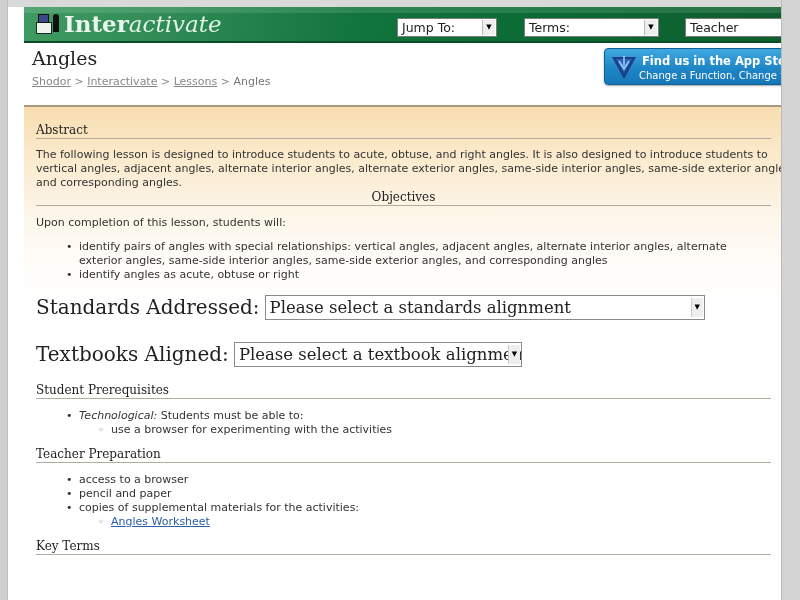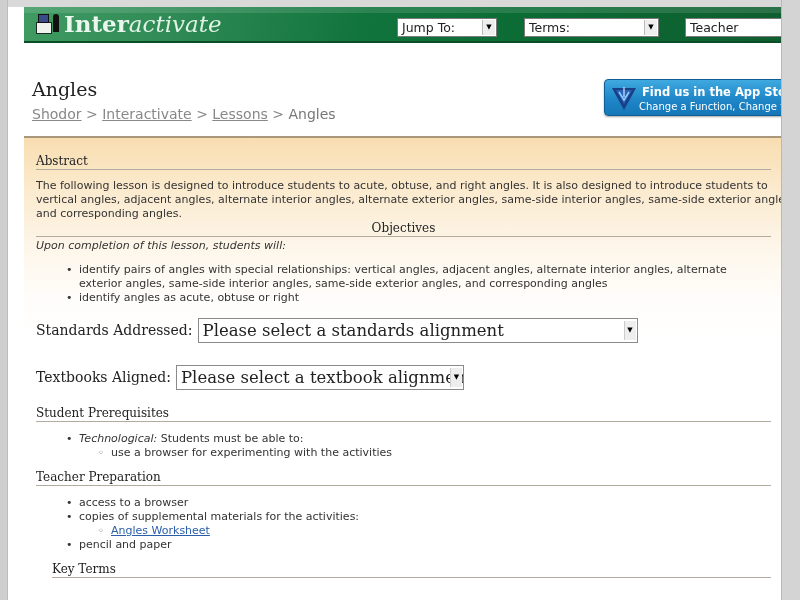--- a/index.html
+++ b/index.html
@@ -23,62 +23,62 @@
     .logo-icon .person { position: absolute; right: 1px; top: 2px; width: 6px; height: 18px; background: #111; border-radius: 3px 3px 0 0; }
     .logo-text { font-family: "DejaVu Serif", serif; color: #eaf6ee; font-size: 23px; font-weight: bold; letter-spacing: 0px; line-height: 26px; }
     .logo-text .light { font-style: italic; font-weight: normal; color: #dff2e5; }
 
     .nav-select { position: absolute; top: 11px; height: 19px; background: #fff; border: 1px solid #7a7a7a; font-size: 12.5px; color: #222; padding: 1px 4px; line-height: 15px; }
     .nav-select .arrow { position: absolute; right: 1px; top: 1px; width: 13px; height: 15px; background: #eee; border-left: 1px solid #bbb; font-size: 7px; text-align: center; line-height: 15px; color: #000; }
     .jump { left: 373px; width: 100px; }
     .browse { left: 500px; width: 135px; }
     .search { position: absolute; left: 661px; top: 11px; width: 119px; height: 19px; background: #fff; border: 1px solid #7a7a7a; font-size: 12.5px; color: #222; padding: 1px 4px; line-height: 15px; }
 
-    .titlebar { position: relative; height: 64px; background: #fff; border-bottom: 2px solid #a9987c; margin-top: 31px; }
+    .titlebar { position: relative; height: 64px; background: #fff; border-bottom: 2px solid #a9987c; }
     .page-title { position: absolute; left: 8px; top: 4px; font-family: "DejaVu Serif", serif; font-size: 19px; color: #222; }
-    .breadcrumb { position: absolute; left: 8px; top: 32px; font-size: 14px; color: #777; }
+    .breadcrumb { position: absolute; left: 8px; top: 32px; font-size: 11px; color: #777; }
     .breadcrumb a { color: #888; text-decoration: underline; }
     .breadcrumb .sep { color: #888; }
     .appstore { position: absolute; left: 580px; top: 5px; width: 193px; height: 37px; border-radius: 4px;
       background: linear-gradient(#3fa9e0, #1f86c7 55%, #1577b8); border: 1px solid #0f5e94; box-shadow: 0 1px 2px rgba(0,0,0,0.35); }
     .appstore .badge-icon { position: absolute; left: 6px; top: 5px; width: 26px; height: 26px; }
     .appstore .l1 { position: absolute; left: 37px; top: 5px; font-size: 11.5px; font-weight: bold; color: #fff; white-space: nowrap; }
     .appstore .l2 { position: absolute; left: 34px; top: 21px; font-size: 10px; color: #fff; white-space: nowrap; }
 
     .content { position: relative;
       background: linear-gradient(#f8ddb0 0px, #fbeacd 50px, #fdf6ea 110px, #fffdfa 160px, #ffffff 200px);
       padding: 0 10px 0 12px; }
     h2 { font-family: "DejaVu Serif", serif; font-weight: normal; font-size: 12px; color: #222; border-bottom: 1px solid #b3aaa0; padding-bottom: 1px; margin-right: 0; }
     p, li { font-size: 11px; color: #333; line-height: 14px; }
     .abstract-h { padding-top: 16px; }
     .abstract-p { margin-top: 9px; width: 762px; }
     .objectives-h { margin-top: 0; text-align: center; }
-    .objectives-intro { margin-top: 2px; font-style: italic; }
+    .objectives-intro { margin-top: 10px; }
     ul { list-style: none; }
     ul.main { margin-top: 10px; padding-left: 30px; }
     ul.main > li { position: relative; padding-left: 13px; }
     ul.main > li::before { content: "\2022"; position: absolute; left: 0; top: 0; color: #333; font-size: 11px; }
     ul.sub { padding-left: 19px; }
     ul.sub > li { position: relative; padding-left: 13px; }
     ul.sub > li::before { content: "\25E6"; position: absolute; left: 0; top: 0; color: #555; font-size: 10px; }
 
     .align-row { display: flex; align-items: center; margin-top: 12px; height: 26px; }
-    .align-row .lbl { font-family: "DejaVu Serif", serif; font-size: 14px; color: #222; margin-right: 5px; white-space: nowrap; }
+    .align-row .lbl { font-family: "DejaVu Serif", serif; font-size: 20px; color: #222; margin-right: 5px; white-space: nowrap; }
     .big-select { position: relative; height: 25px; background: #fff; border: 1px solid #8a8a8a; font-family: "DejaVu Serif", serif; font-size: 16.5px; color: #222; padding: 1px 4px; line-height: 21px; white-space: nowrap; overflow: hidden; }
     .big-select .arrow { position: absolute; right: 1px; top: 2px; width: 12px; height: 19px; background: #eee; border-left: 1px solid #ccc; font-size: 7px; text-align: center; line-height: 19px; color: #000; }
     .std-select { width: 440px; }
     .tb-select { width: 288px; padding-right: 14px; }
     .row-std { margin-top: 12px; }
     .row-tb { margin-top: 21px; }
 
     .prereq-h { margin-top: 16px; }
     .prereq-list { margin-top: 3px; }
     .teacher-h { margin-top: 10px; }
     .teacher-list { margin-top: 8px; }
-    .keyterms-h { margin-top: 10px; margin-left: 16px; }
+    .keyterms-h { margin-top: 10px; }
     a.link { color: #2a5ea8; text-decoration: underline; }
   </style>
 </head>
 <body>
 
 <div class="left-gutter"></div>
 
 <div class="page">
 
   <div class="topbar">
@@ -159,26 +159,26 @@
         <em>Technological:</em><span> Students must be able to:</span>
         <ul class="sub">
           <li>use a browser for experimenting with the activities</li>
         </ul>
       </li>
     </ul>
 
     <h2 class="teacher-h">Teacher Preparation</h2>
     <ul class="main teacher-list">
       <li>access to a browser</li>
+      <li>pencil and paper</li>
       <li>
         <span>copies of supplemental materials for the activities:</span>
         <ul class="sub">
           <li><a class="link">Angles Worksheet</a></li>
         </ul>
       </li>
-      <li>pencil and paper</li>
     </ul>
 
     <h2 class="keyterms-h">Key Terms</h2>
   </div>
 </div>
 
 <div class="right-gutter"></div>
 
 </body></html>

